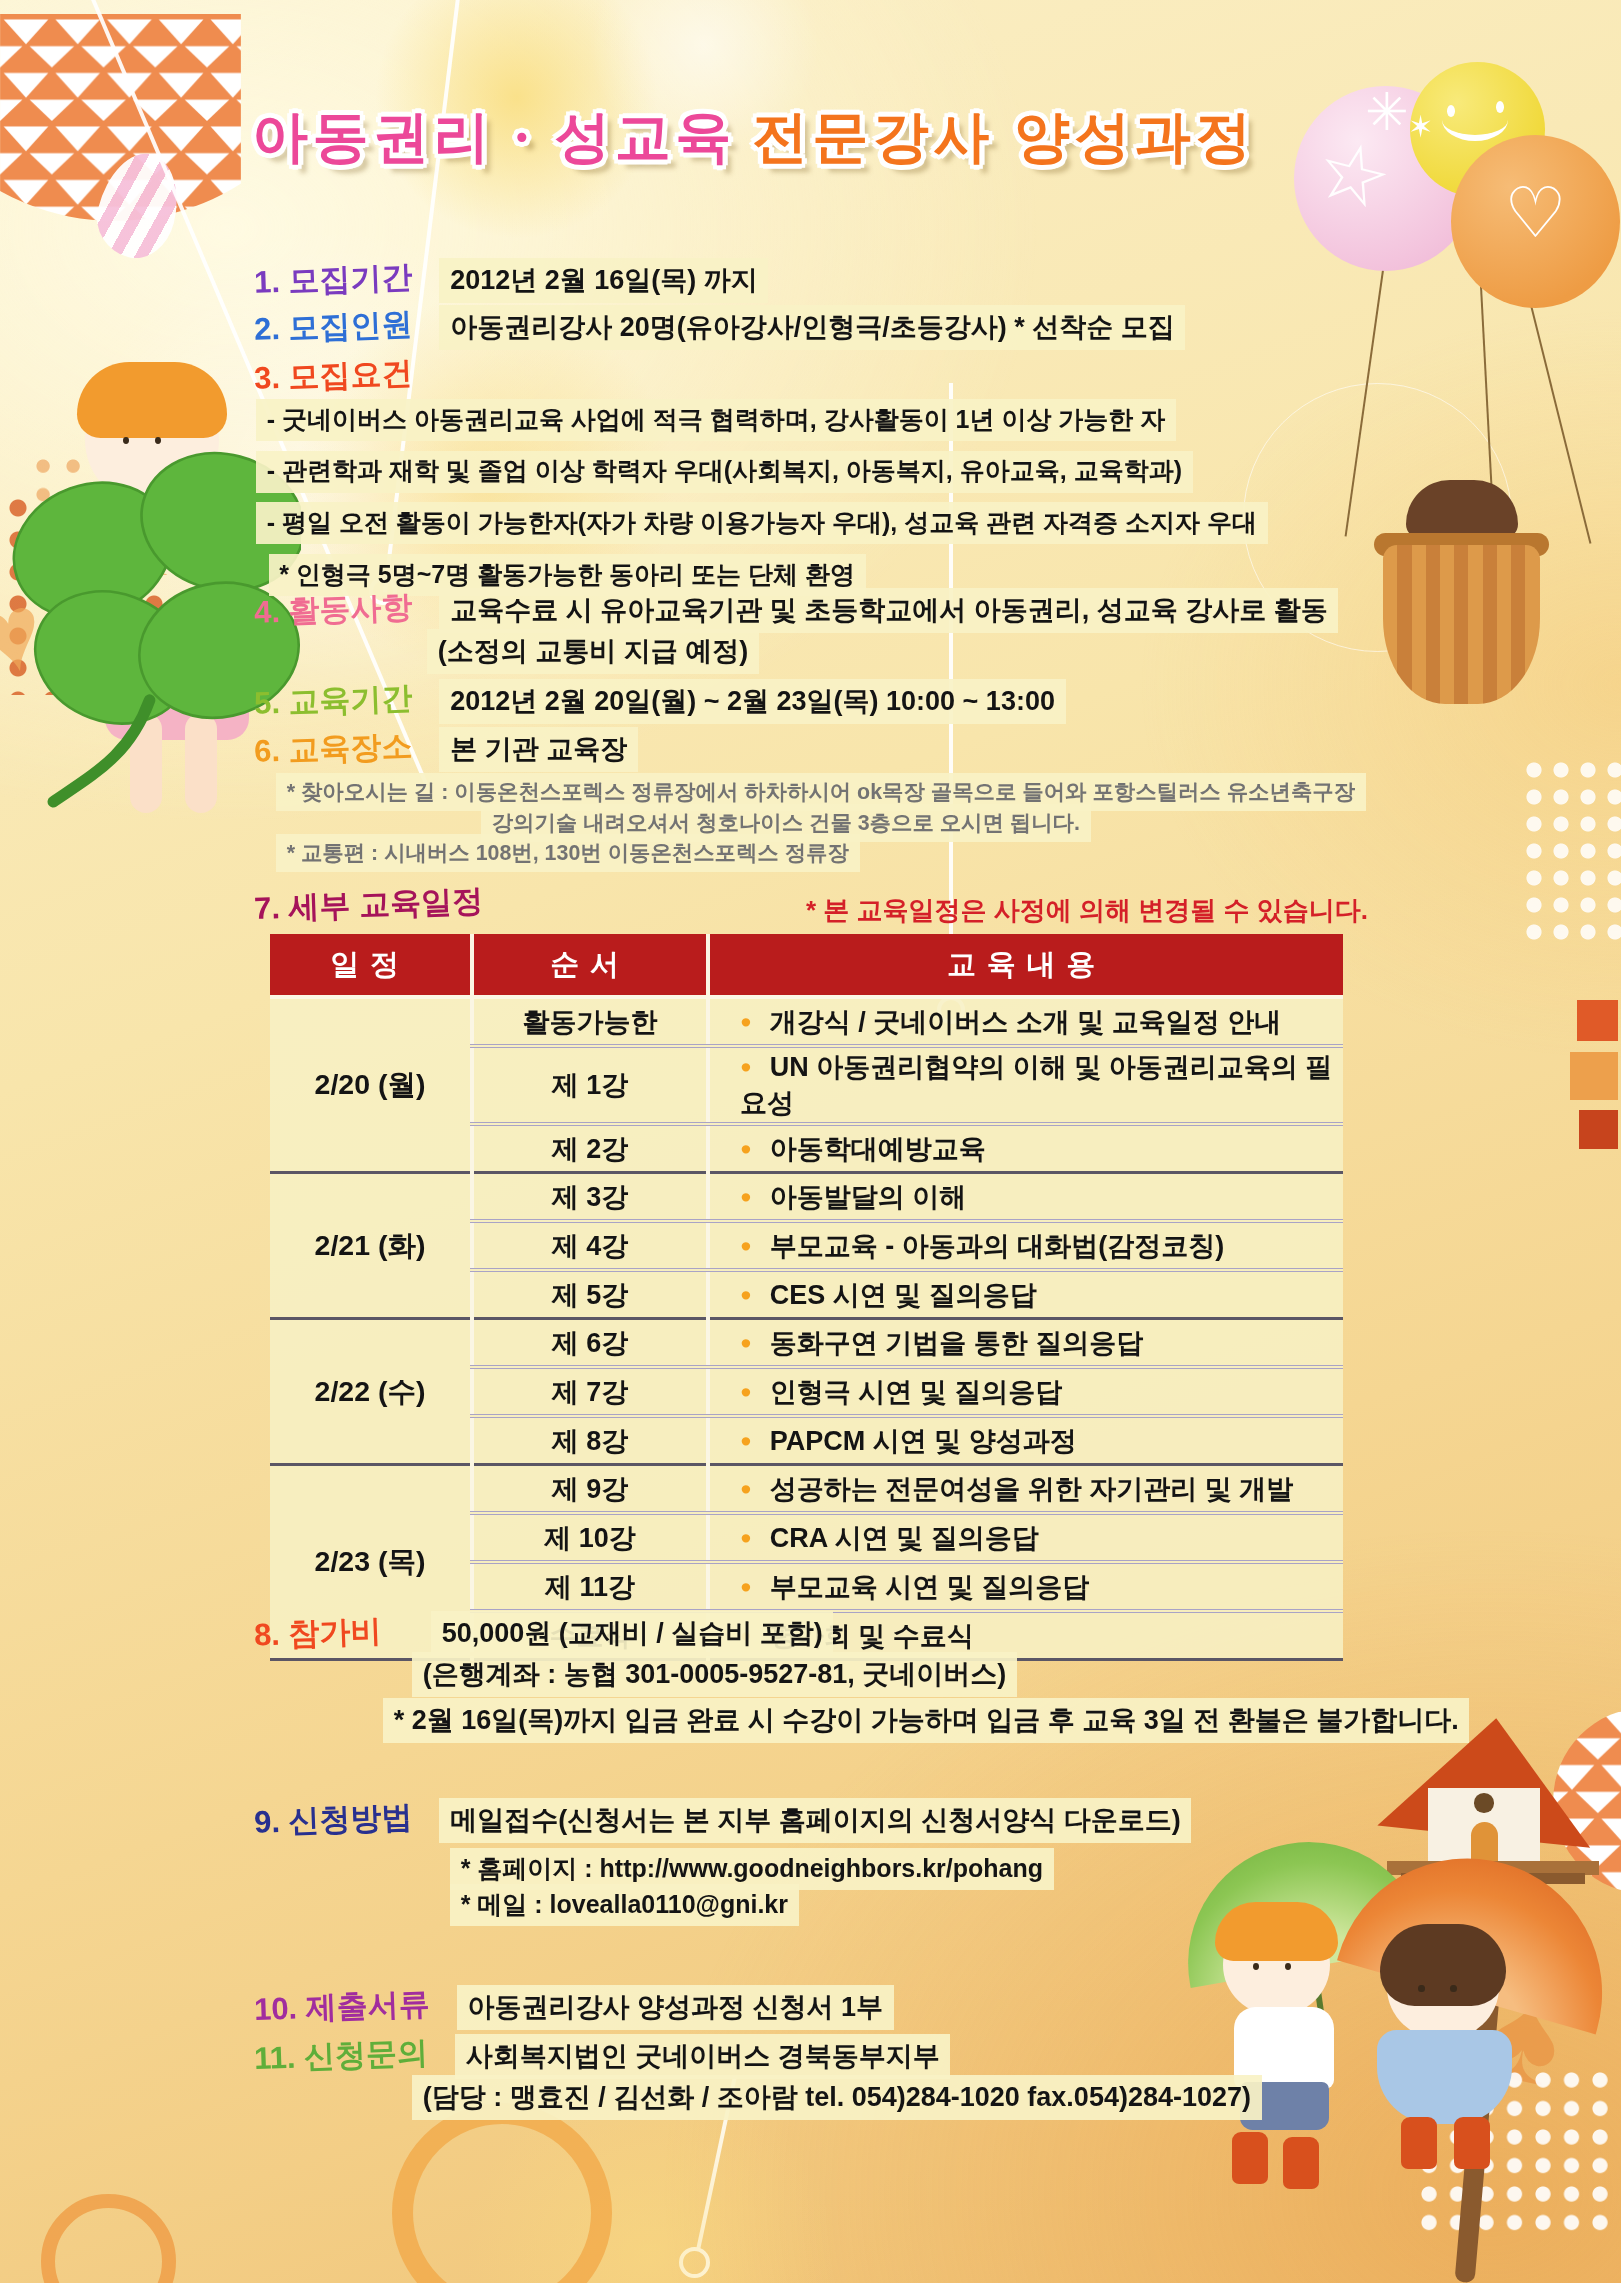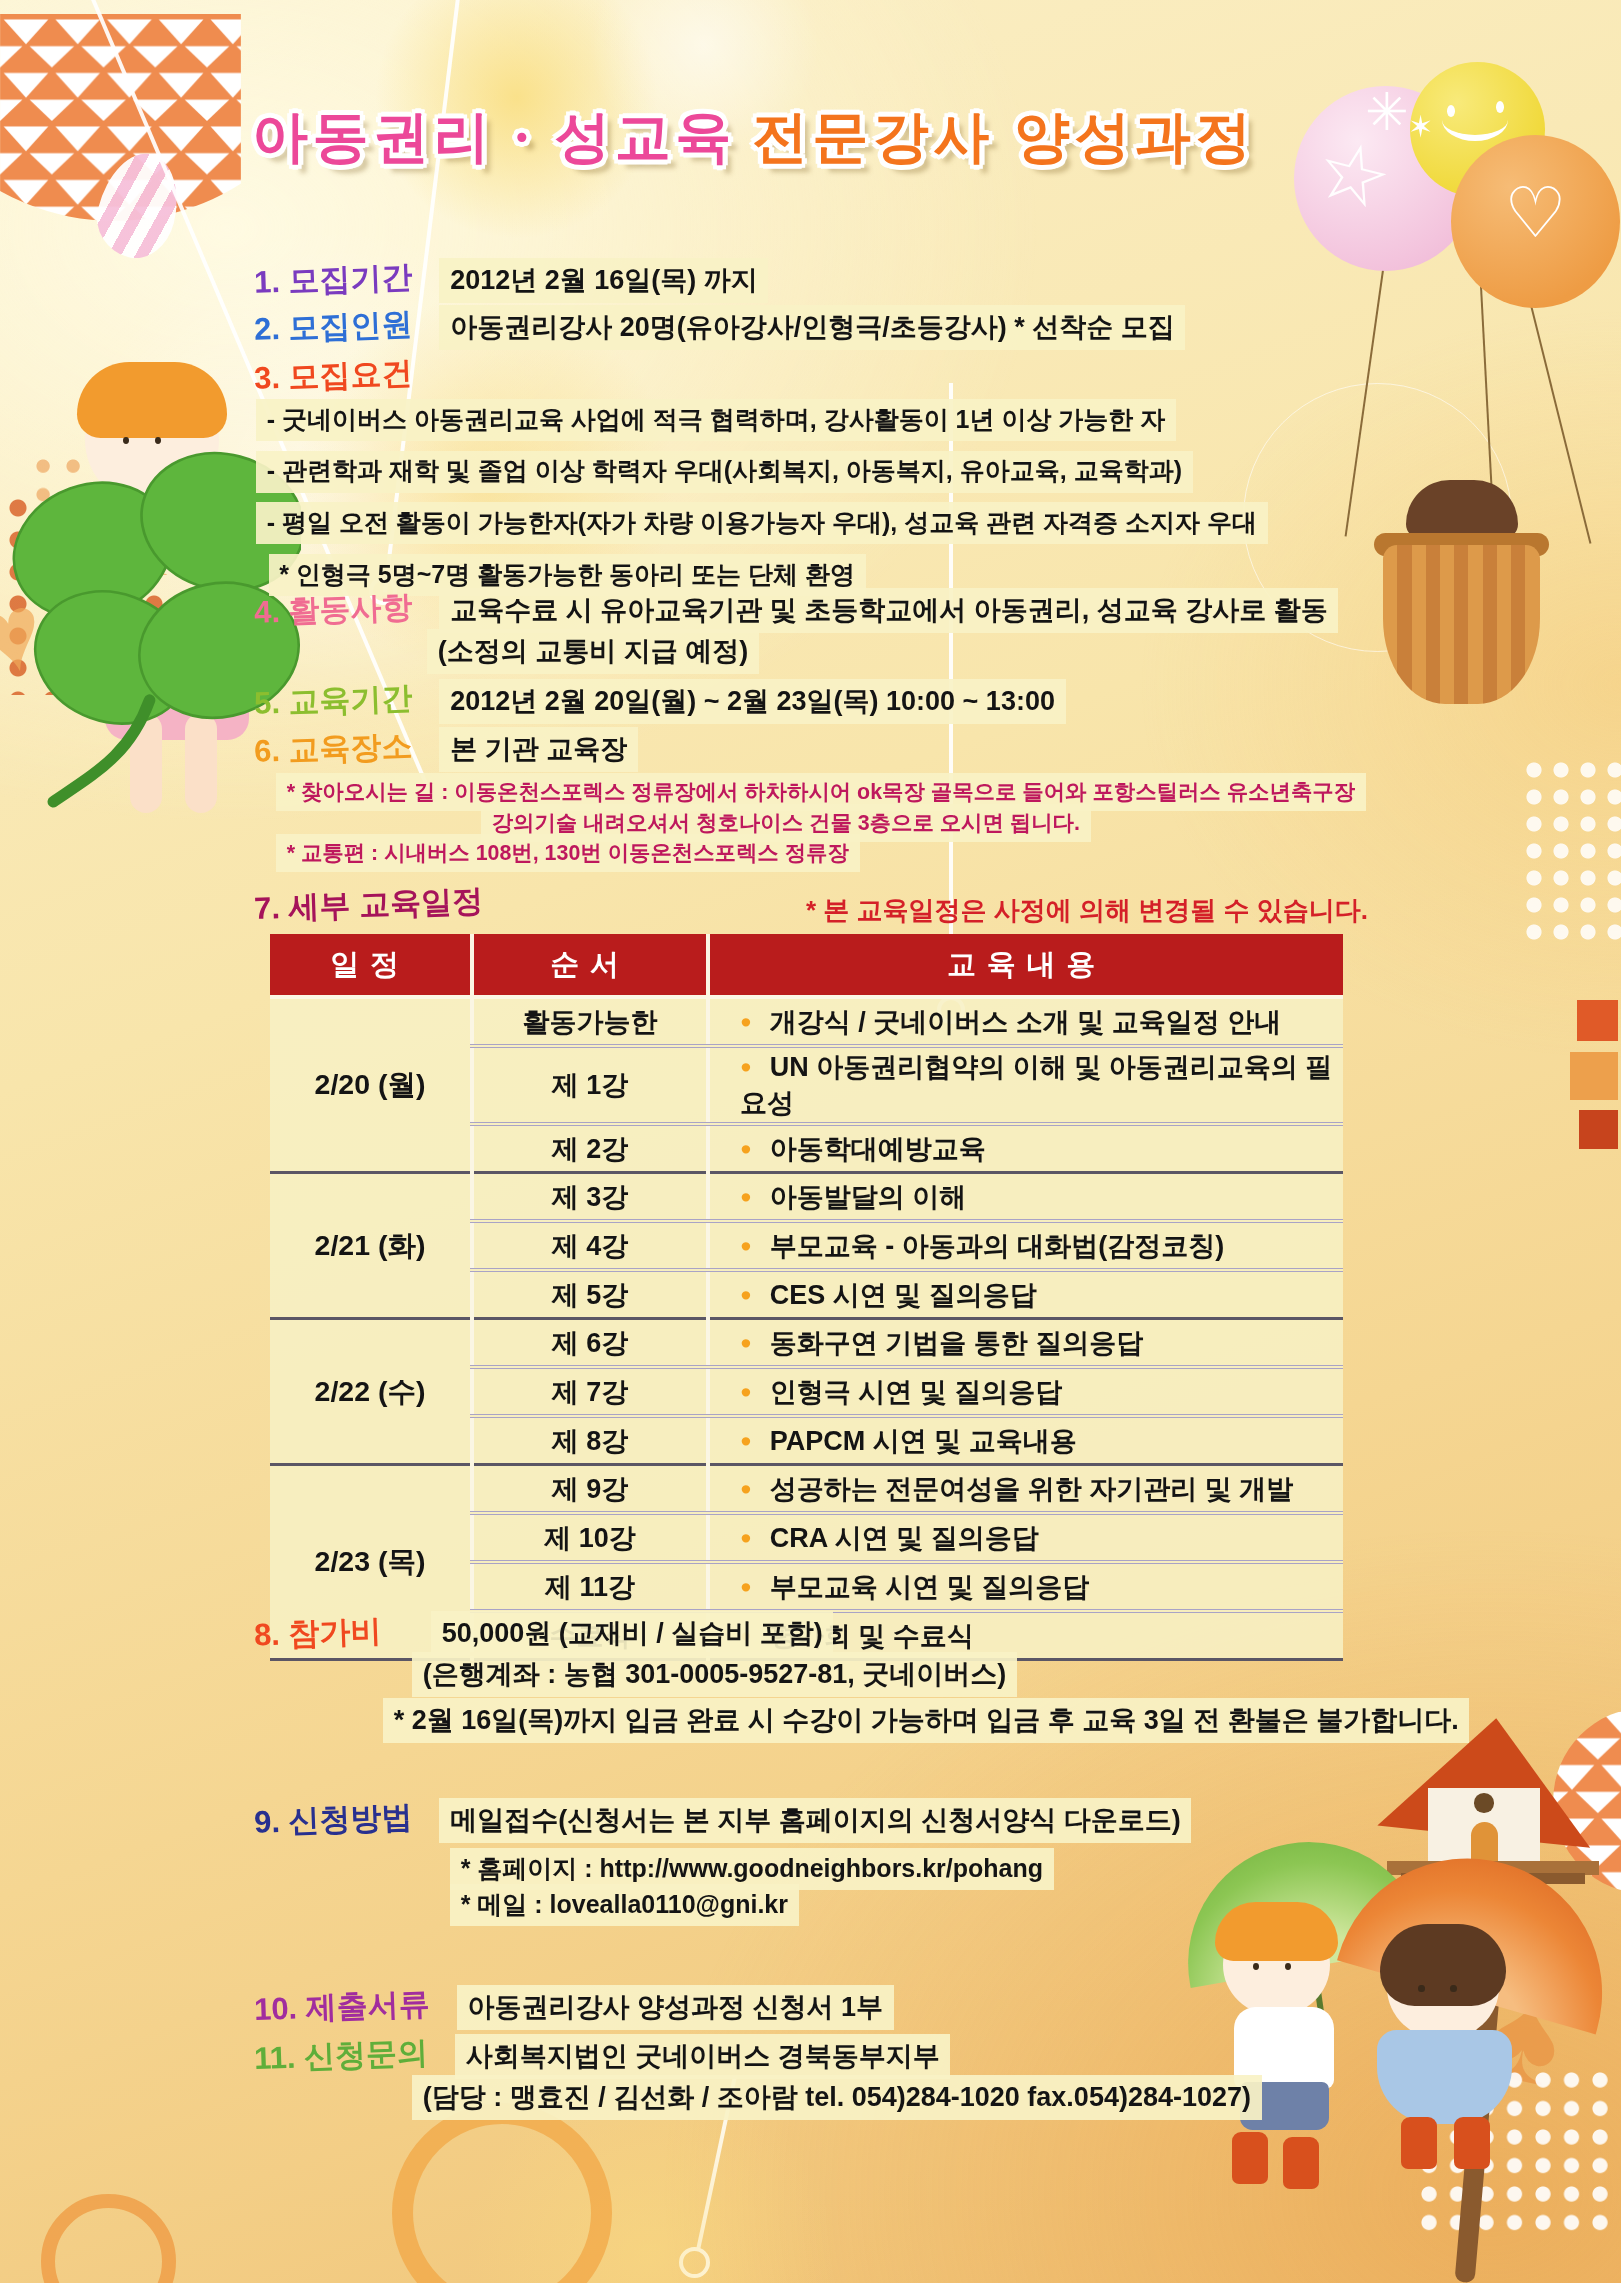--- a/index.html
+++ b/index.html
@@ -30,21 +30,21 @@
   }
 
   
   .sec{position:absolute;left:254px;white-space:nowrap;z-index:25;}
   .lab{display:inline-block;font-size:31px;font-weight:800;transform:rotate(-2deg);vertical-align:middle;margin-right:23px;min-width:150px;}
   .c1{color:#7a3bbf}.c2{color:#2e6fd6}.c3{color:#f0481f}.c4{color:#f06c92}
   .c5{color:#8cbe2f}.c6{color:#f29c1f}.c7{color:#a5135a}.c8{color:#f0481f}
   .c9{color:#28308f}.c10{color:#a12d9e}.c11{color:#5fae3a}
   .bodytxt{font-size:27px;font-weight:700;color:#141414;vertical-align:middle;}
   .strip{background:rgba(248,242,198,.92);padding:3.6px 10.7px 5.3px;display:inline-block;}
-  .note-sm{font-size:21.4px;font-weight:700;color:#be185d;text-align:right;}
+  .note-sm{font-size:21.4px;font-weight:700;color:#737373;text-align:right;}
   .bullets{position:absolute;left:256px;z-index:25;}
   .bullets .bl{display:block;margin-bottom:9.8px;white-space:nowrap;}
   .rednote{position:absolute;left:806px;top:893px;font-size:26px;font-weight:800;color:#d42028;z-index:25;white-space:nowrap;}
 
   
   .schedwrap{position:absolute;left:270px;top:934px;z-index:25;}
   table.sched{border-collapse:collapse;width:1059px;table-layout:fixed;border-bottom:3.6px solid #5b5665;}
   .sched th{
     background:#b91c1c;color:#fff;font-size:29px;font-weight:800;height:59px;
     letter-spacing:10.7px;border-bottom:4.5px solid #fbf6e4;
@@ -309,21 +309,21 @@
         <td class="date" rowspan="3">2/22 (수)</td>
         <td class="cs">제 6강</td>
         <td class="cs cont">동화구연 기법을 통한 질의응답</td>
       </tr>
       <tr>
         <td class="cs">제 7강</td>
         <td class="cs cont">인형극 시연 및 질의응답</td>
       </tr>
       <tr>
         <td class="cs">제 8강</td>
-        <td class="cs cont">PAPCM 시연 및 교육내용</td>
+        <td class="cs cont">PAPCM 시연 및 양성과정</td>
       </tr>
       <tr class="gs">
         <td class="date" rowspan="4">2/23 (목)</td>
         <td class="cs">제 9강</td>
         <td class="cs cont">성공하는 전문여성을 위한 자기관리 및 개발</td>
       </tr>
       <tr>
         <td class="cs">제 10강</td>
         <td class="cs cont">CRA 시연 및 질의응답</td>
       </tr>

